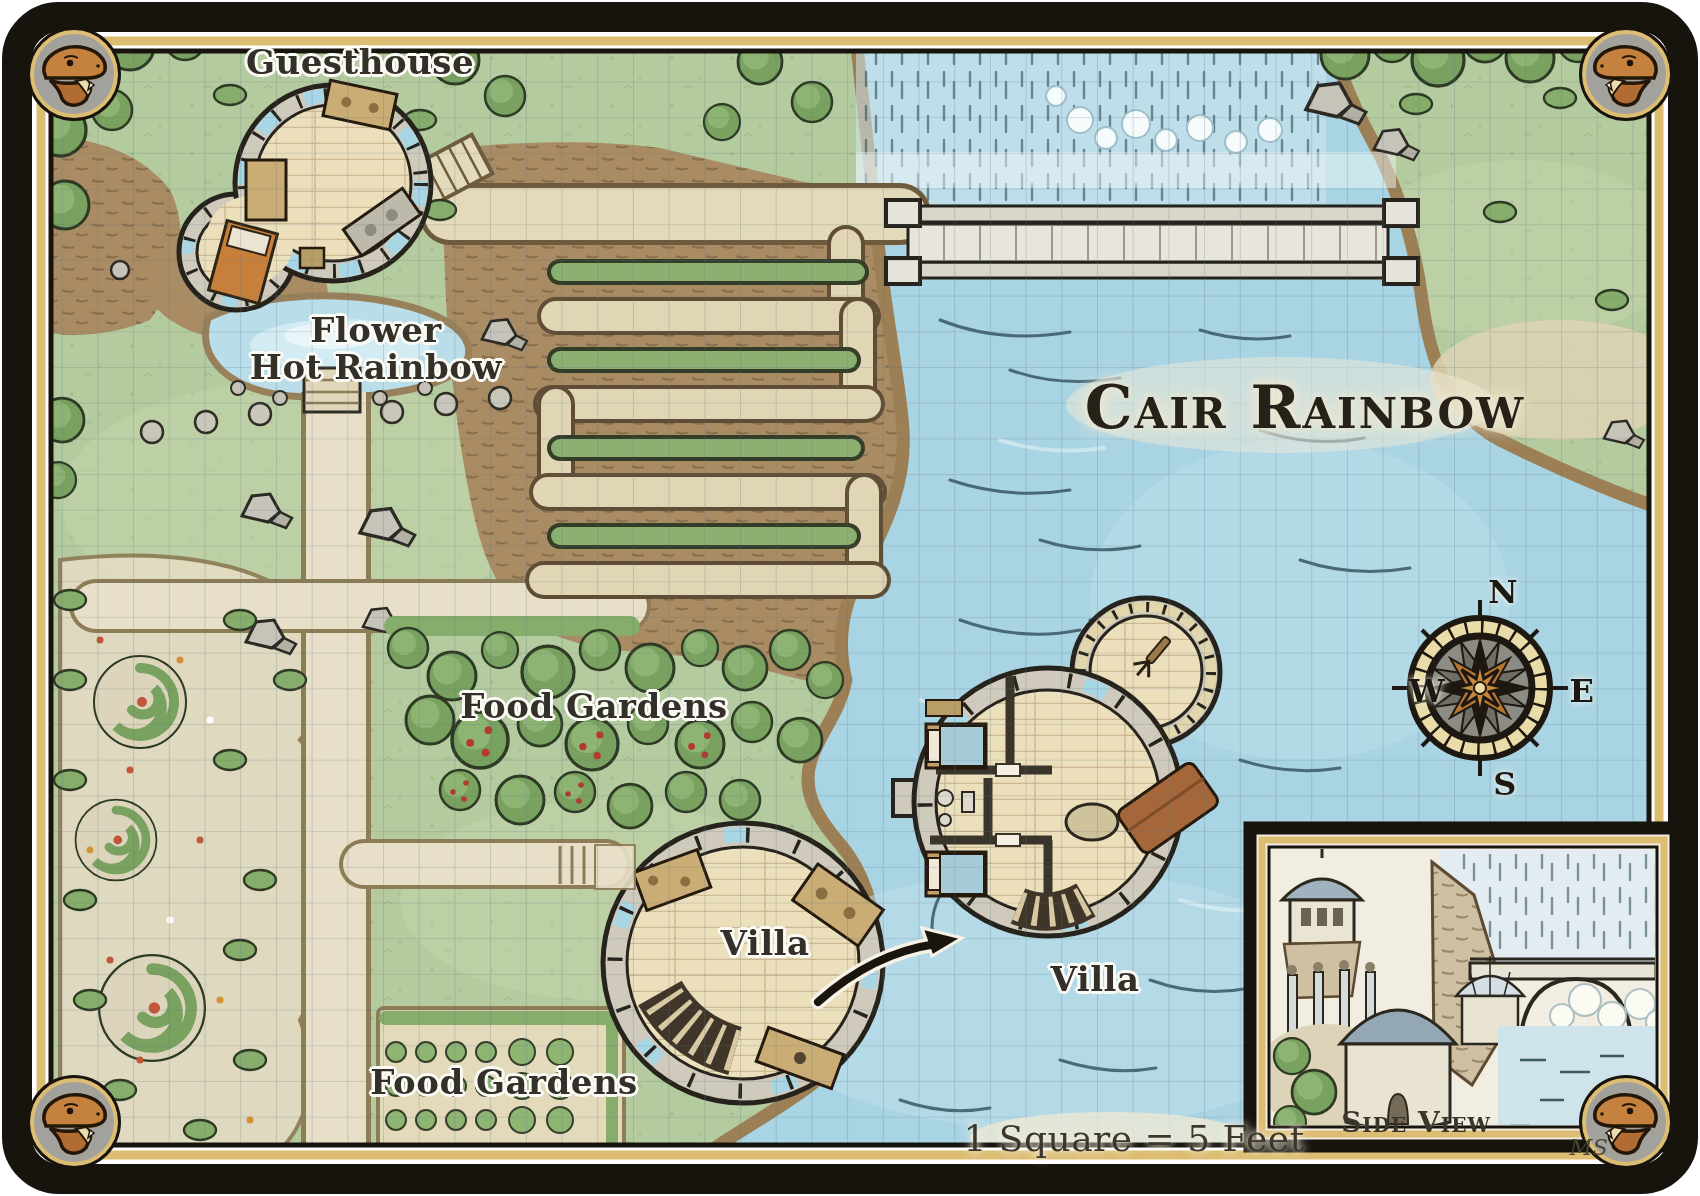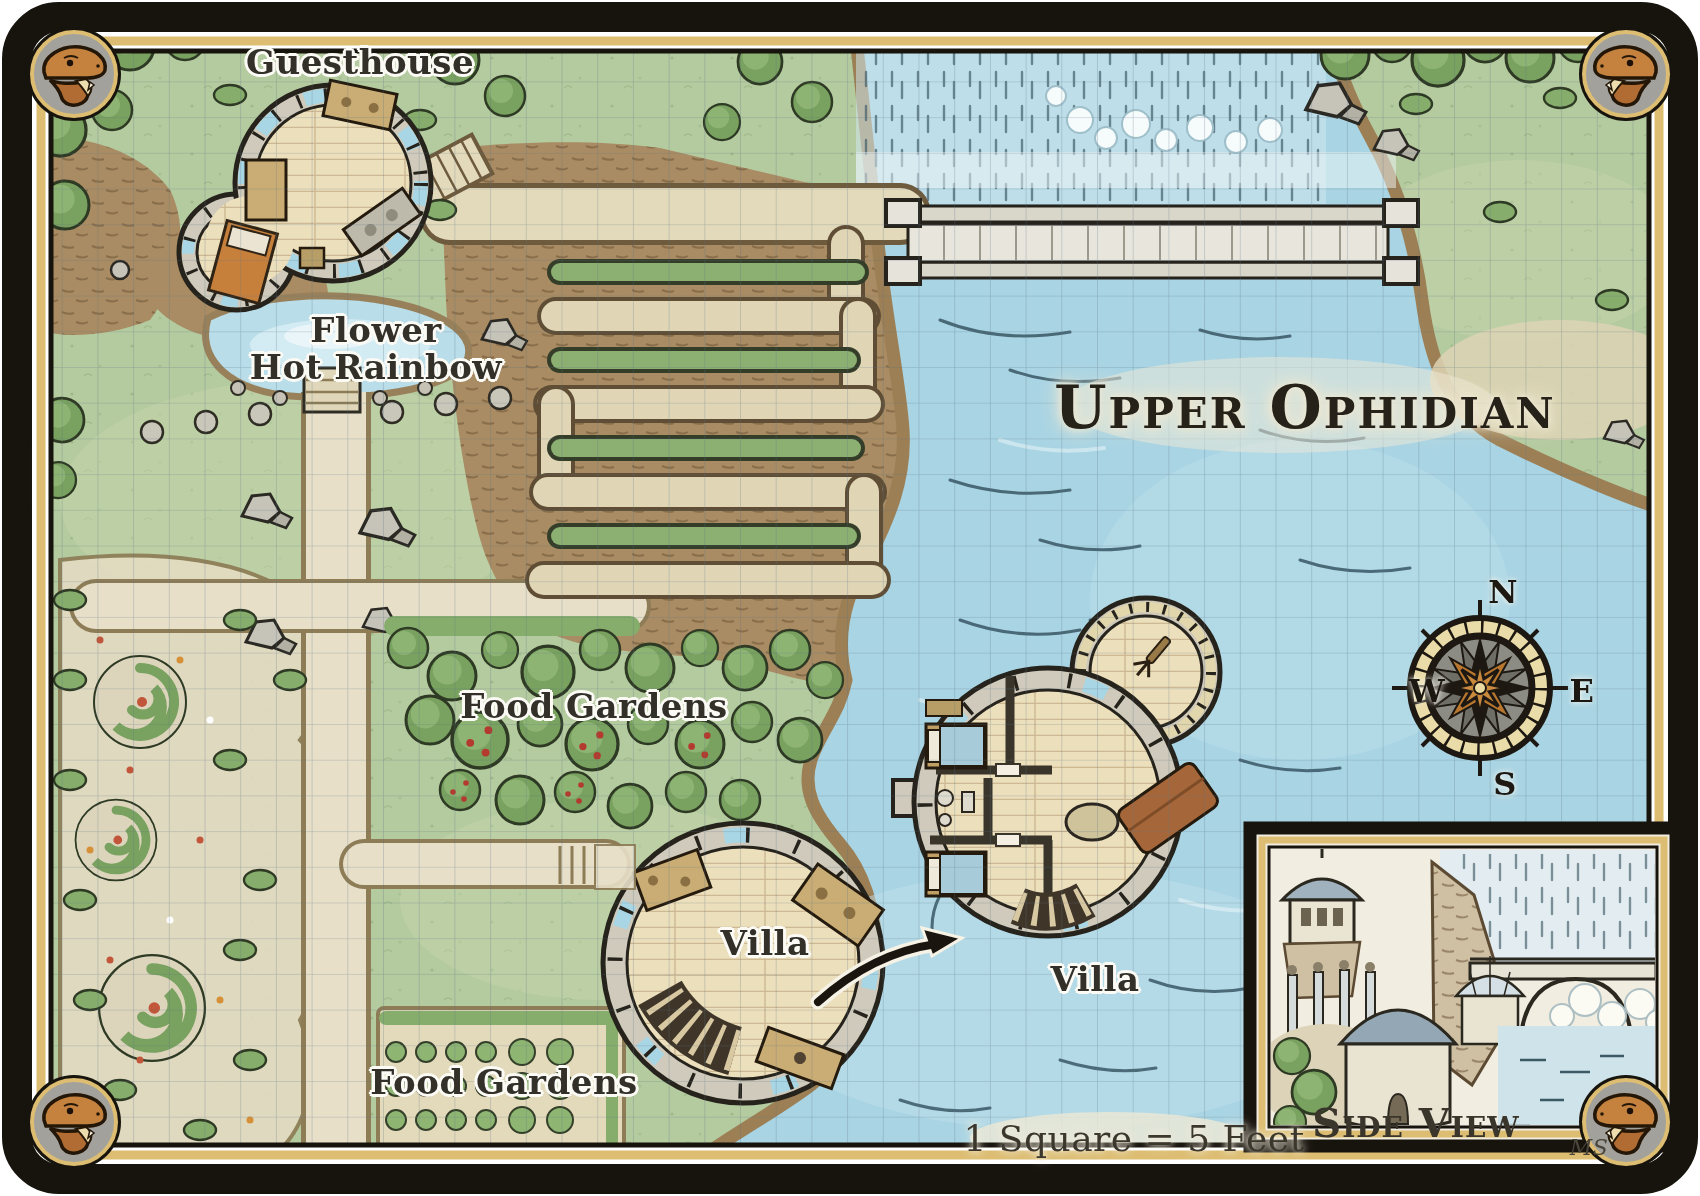--- a/index.html
+++ b/index.html
@@ -8,21 +8,21 @@
   svg.map{position:absolute;left:0;top:0;display:block;}
   .lbl{position:absolute;transform:translate(-50%,-50%);text-align:center;
        font-weight:700;font-size:34px;line-height:37px;color:#33302a;
        white-space:nowrap;letter-spacing:.5px;
        text-shadow:-3px 0 0 #fbfaf4,3px 0 0 #fbfaf4,0 -3px 0 #fbfaf4,0 3px 0 #fbfaf4,
                    -2px -2px 0 #fbfaf4,2px -2px 0 #fbfaf4,-2px 2px 0 #fbfaf4,2px 2px 0 #fbfaf4;padding-left:48px;}
   .title{font-size:60px;letter-spacing:2px;color:#262219;font-variant:small-caps;
          text-shadow:0 0 6px #efe8d2,0 0 14px #efe8d2,0 0 22px #efe8d2;}
   .scale{font-size:36px;font-weight:400;color:#3b372d;
          text-shadow:0 0 6px #f1ebd9,0 0 12px #f1ebd9;text-align:right;}
-  .sideview{font-size:40px;font-variant:small-caps;color:#3a362c;letter-spacing:1px;
+  .sideview{font-size:28px;font-variant:small-caps;color:#3a362c;letter-spacing:1px;
             text-shadow:none;}
   .cdir{font-size:32px;color:#1d1811;
         text-shadow:0 0 5px rgba(250,248,240,.85),0 0 9px rgba(250,248,240,.6);}
   .sig{font-size:22px;font-style:italic;font-weight:400;color:#4a443a;text-shadow:none;text-align:center;}
 </style>
 </head>
 <body>
 
 <div class="stage">
 
@@ -581,21 +581,21 @@
   </g>
 </g>
 
 <use href="#snakecorner" transform="translate(74,74)"></use>
 <use href="#snakecorner" transform="translate(1626,74) scale(-1,1)"></use>
 <use href="#snakecorner" transform="translate(74,1122)"></use>
 <use href="#snakecorner" transform="translate(1626,1122) scale(-1,1)"></use>
 </svg>
 
 <div style="position:absolute;left:0;top:0;width:1700px;height:1196px;pointer-events:none;">
-  <div class="lbl title" style="left:1281px;top:407px">Upper Ophidian</div>
+  <div class="lbl title" style="left:1281px;top:407px">Cair Rainbow</div>
 
   <div class="lbl" style="left:336px;top:62px">Guesthouse</div>
 
   <div class="lbl" style="left:352px;top:349px"><span>Flower</span><br><span>Hot Rainbow</span></div>
 
   <div class="lbl" style="left:570px;top:706px">Food Gardens</div>
 
 
   <div class="lbl" style="left:741px;top:943px"><span>Villa</span><br></div>
 

